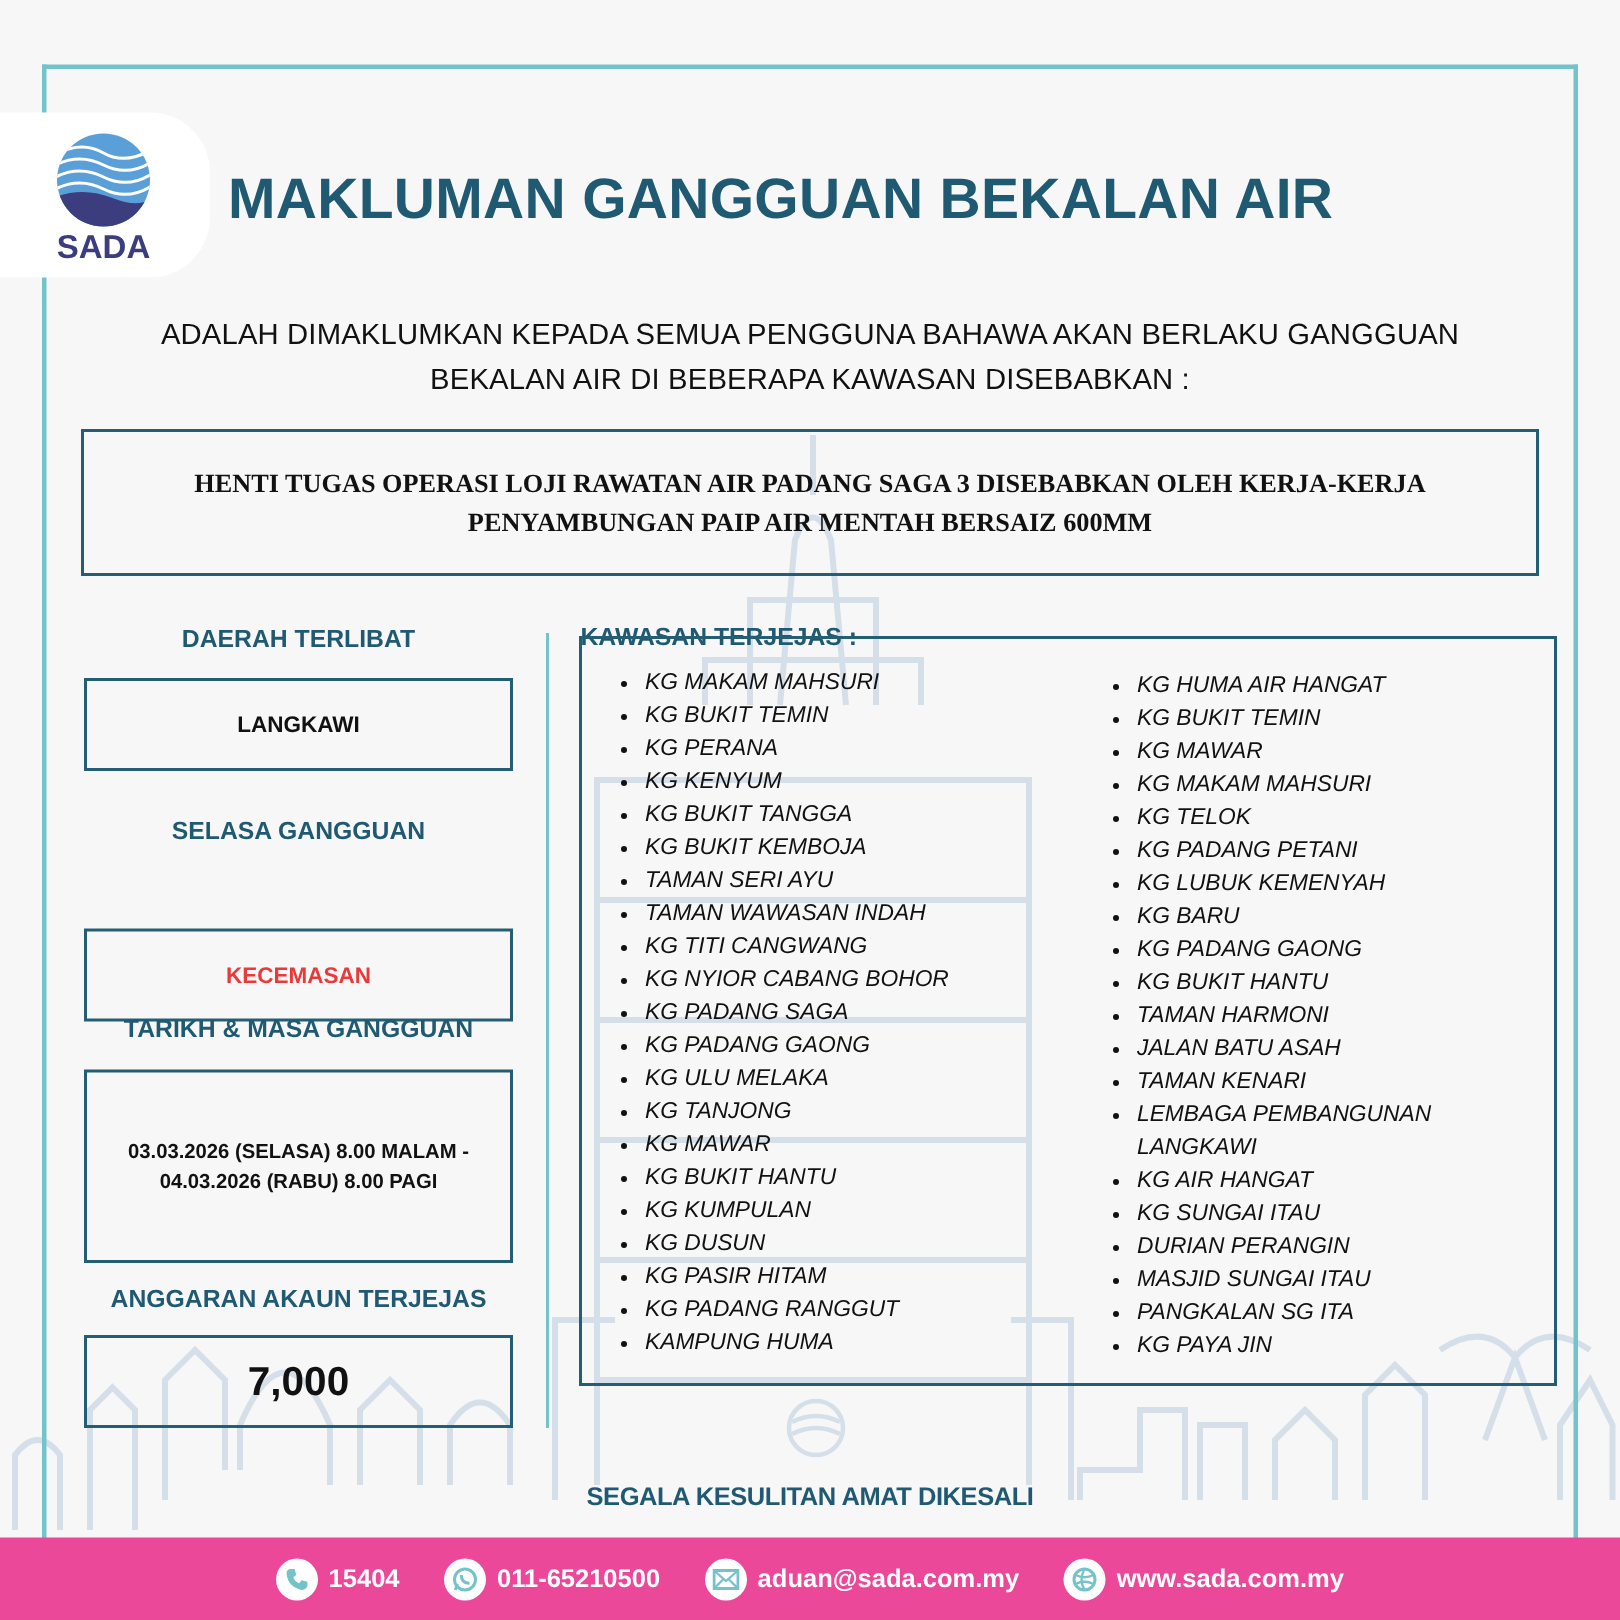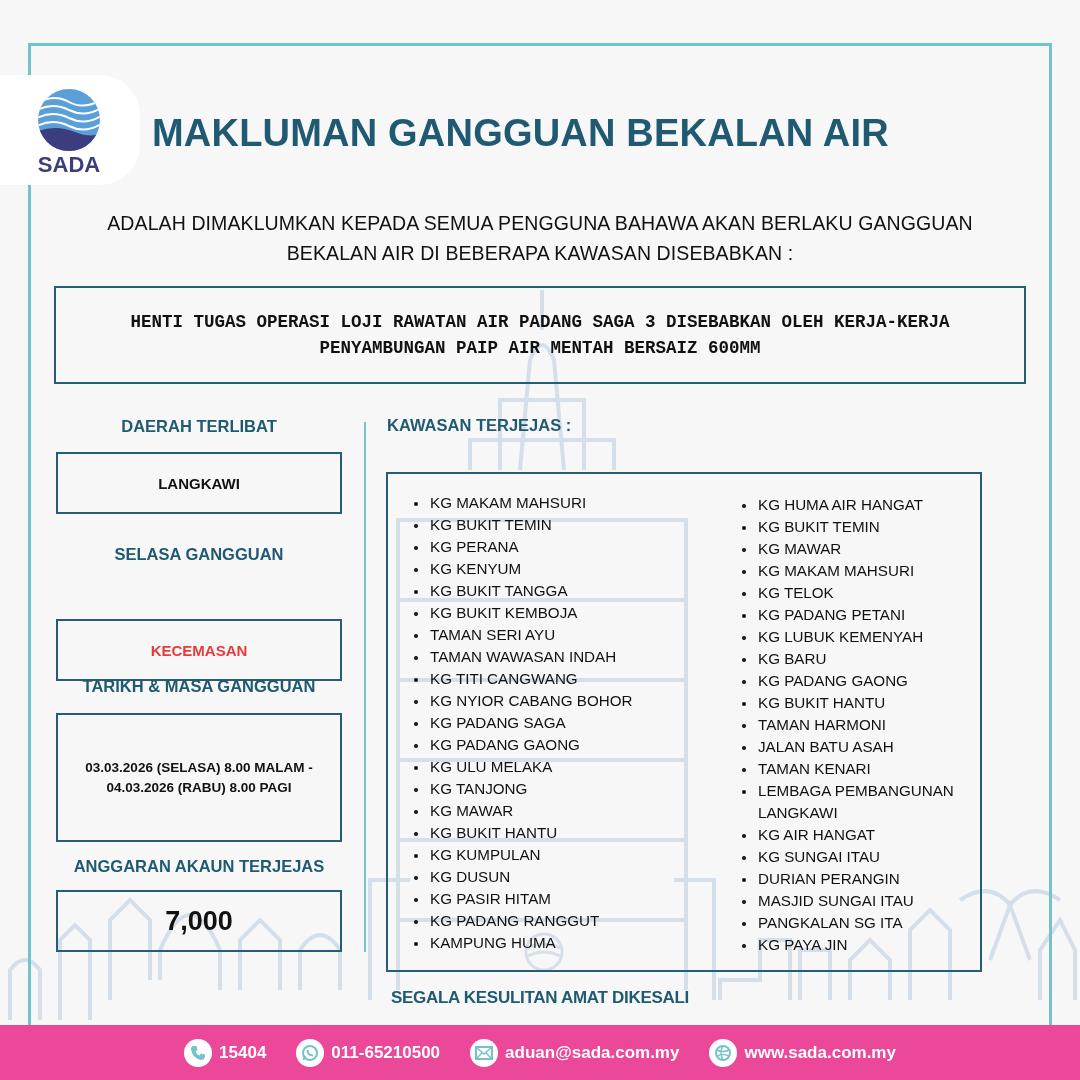--- a/index.html
+++ b/index.html
@@ -30,40 +30,41 @@
     position: absolute; left: 60px; top: 208px; width: 960px; text-align: center;
     font-family: "Liberation Sans", sans-serif; font-size: 19.5px; line-height: 30px; color: #111;
     letter-spacing: 0.1px;
   }
   .cause-box {
     position: absolute; left: 54px; top: 286px; width: 972px; height: 98px;
     border: 2px solid #245e74; display: flex; align-items: center; justify-content: center;
     text-align: center; padding: 0 30px;
   }
   .cause-text {
-    font-family: Liberation Mono, monospace; font-weight: 700; font-size: 17.5px;
+    font-family: Liberation Serif, serif; font-weight: 700; font-size: 17.5px;
     line-height: 26px; color: #111;
   }
   .sec-label {
     position: absolute; width: 286px; left: 56px; text-align: center;
     font-family: "Liberation Sans", sans-serif; font-weight: 700; font-size: 16.5px; color: #1f5a72;
   }
   .val-box {
     position: absolute; left: 56px; width: 286px; border: 2px solid #245e74;
     display: flex; align-items: center; justify-content: center; text-align: center;
     font-family: "Liberation Sans", sans-serif; font-weight: 700; color: #111;
   }
   .divider { position: absolute; left: 364px; top: 422px; width: 2px; height: 530px; background: #74c3cb; }
   .areas-label {
     position: absolute; left: 387px; top: 416px;
     font-family: "Liberation Sans", sans-serif; font-weight: 700; font-size: 16.5px; color: #1f5a72;
   }
   .areas-box {
-    position: absolute; left: 386px; top: 472px; width: 596px; height: 500px;
+    position: absolute; left: 386px; top: 424px; width: 652px; height: 500px;
     border: 2px solid #245e74;
+    font-style: italic;
   }
   .col { position: absolute; top: 18px; list-style: none; }
   .col.left { left: 24px; }
   .col.right { left: 352px; top: 20px; width: 260px; }
   .col li {
     font-family: "Liberation Sans", sans-serif; font-size: 15.2px; line-height: 22px; color: #111;
     position: relative; padding-left: 18px;
   }
   .col li::before {
     content: ""; position: absolute; left: 2px; top: 10px; width: 4px; height: 4px;

